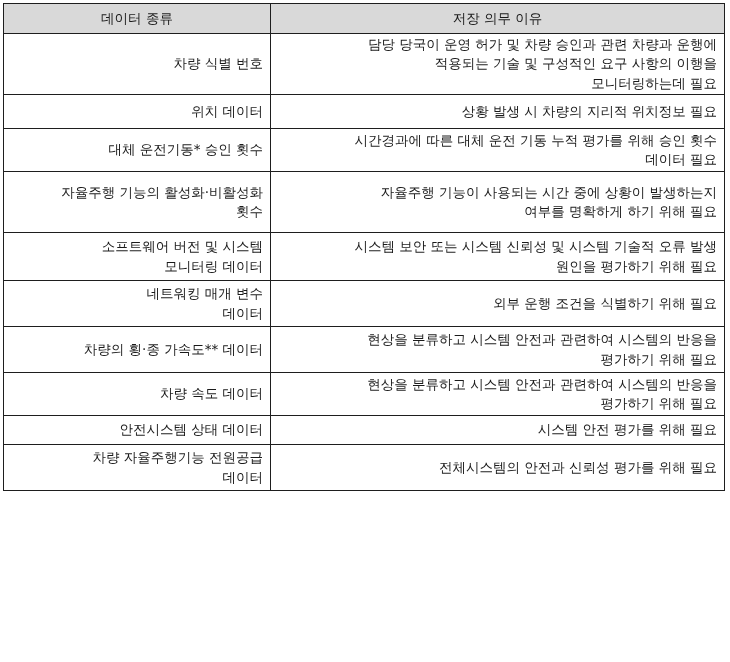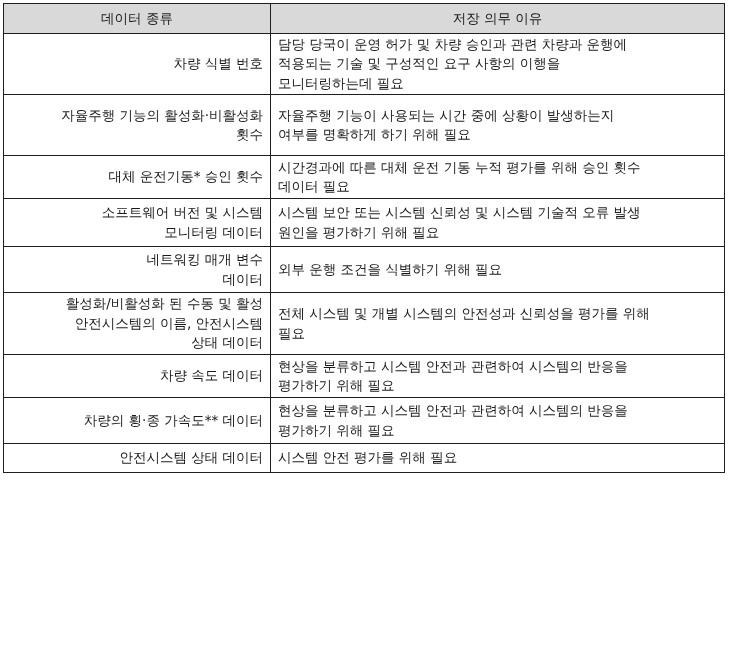--- a/index.html
+++ b/index.html
@@ -4,21 +4,21 @@
   <style>
     html, body { margin: 0; padding: 0; background: #ffffff; }
     body { width: 730px; height: 662px; position: relative; overflow: hidden;
            font-family: "DejaVu Sans", sans-serif; color: #1a1a1a; }
     table { position: absolute; left: 3px; top: 3px; border-collapse: collapse;
             width: 721px; table-layout: fixed; }
     td, th { border: 1px solid #1e1e1e; font-size: 13.5px; line-height: 19.5px;
              font-weight: normal; padding: 0 7px; vertical-align: middle; margin-left: 10px; }
     th { background: #d9d9d9; height: 29px; text-align: center; }
     td.k { text-align: right; }
-    td.v { text-align: left; }
+    td.v { text-align: right; }
     col.c1 { width: 267px; }
     col.c2 { width: 454px; }
     .line { display: block; }
   </style>
 </head>
 <body>
 
 <table>
   <colgroup>
       <col class="c1">
@@ -34,37 +34,45 @@
       <tr style="height: 61px;">
         <td class="k">
           <span class="line">차량 식별 번호</span>
         </td>
         <td class="v">
           <span class="line">담당 당국이 운영 허가 및 차량 승인과 관련 차량과 운행에</span>
           <span class="line">적용되는 기술 및 구성적인 요구 사항의 이행을</span>
           <span class="line">모니터링하는데 필요</span>
         </td>
       </tr>
-      <tr style="height: 61px;">
+      <tr style="height: 34px;">
         <td class="k">
-          <span class="line">자율주행 기능의 활성화·비활성화</span>
-          <span class="line">횟수</span>
+          <span class="line">위치 데이터</span>
         </td>
         <td class="v">
-          <span class="line">자율주행 기능이 사용되는 시간 중에 상황이 발생하는지</span>
-          <span class="line">여부를 명확하게 하기 위해 필요</span>
+          <span class="line">상황 발생 시 차량의 지리적 위치정보 필요</span>
         </td>
       </tr>
       <tr style="height: 43px;">
         <td class="k">
           <span class="line">대체 운전기동* 승인 횟수</span>
         </td>
         <td class="v">
           <span class="line">시간경과에 따른 대체 운전 기동 누적 평가를 위해 승인 횟수</span>
           <span class="line">데이터 필요</span>
+        </td>
+      </tr>
+      <tr style="height: 61px;">
+        <td class="k">
+          <span class="line">자율주행 기능의 활성화·비활성화</span>
+          <span class="line">횟수</span>
+        </td>
+        <td class="v">
+          <span class="line">자율주행 기능이 사용되는 시간 중에 상황이 발생하는지</span>
+          <span class="line">여부를 명확하게 하기 위해 필요</span>
         </td>
       </tr>
       <tr style="height: 48px;">
         <td class="k">
           <span class="line">소프트웨어 버전 및 시스템</span>
           <span class="line">모니터링 데이터</span>
         </td>
         <td class="v">
           <span class="line">시스템 보안 또는 시스템 신뢰성 및 시스템 기술적 오류 발생</span>
           <span class="line">원인을 평가하기 위해 필요</span>
@@ -72,51 +80,49 @@
       </tr>
       <tr style="height: 46px;">
         <td class="k">
           <span class="line">네트워킹 매개 변수</span>
           <span class="line">데이터</span>
         </td>
         <td class="v">
           <span class="line">외부 운행 조건을 식별하기 위해 필요</span>
         </td>
       </tr>
-      <tr style="height: 62px;">
+      <tr style="height: 46px;">
         <td class="k">
-          <span class="line">활성화/비활성화 된 수동 및 활성</span>
-          <span class="line">안전시스템의 이름, 안전시스템</span>
-          <span class="line">상태 데이터</span>
-        </td>
-        <td class="v">
-          <span class="line">전체 시스템 및 개별 시스템의 안전성과 신뢰성을 평가를 위해</span>
-          <span class="line">필요</span>
-        </td>
-      </tr>
-      <tr style="height: 43px;">
-        <td class="k">
-          <span class="line">차량 속도 데이터</span>
+          <span class="line">차량의 횡·종 가속도** 데이터</span>
         </td>
         <td class="v">
           <span class="line">현상을 분류하고 시스템 안전과 관련하여 시스템의 반응을</span>
           <span class="line">평가하기 위해 필요</span>
         </td>
       </tr>
-      <tr style="height: 46px;">
+      <tr style="height: 43px;">
         <td class="k">
-          <span class="line">차량의 횡·종 가속도** 데이터</span>
+          <span class="line">차량 속도 데이터</span>
         </td>
         <td class="v">
           <span class="line">현상을 분류하고 시스템 안전과 관련하여 시스템의 반응을</span>
           <span class="line">평가하기 위해 필요</span>
         </td>
       </tr>
       <tr style="height: 29px;">
         <td class="k">
           <span class="line">안전시스템 상태 데이터</span>
         </td>
         <td class="v">
           <span class="line">시스템 안전 평가를 위해 필요</span>
         </td>
       </tr>
+      <tr style="height: 46px;">
+        <td class="k">
+          <span class="line">차량 자율주행기능 전원공급</span>
+          <span class="line">데이터</span>
+        </td>
+        <td class="v">
+          <span class="line">전체시스템의 안전과 신뢰성 평가를 위해 필요</span>
+        </td>
+      </tr>
     </tbody>
 </table>
 
 </body></html>

